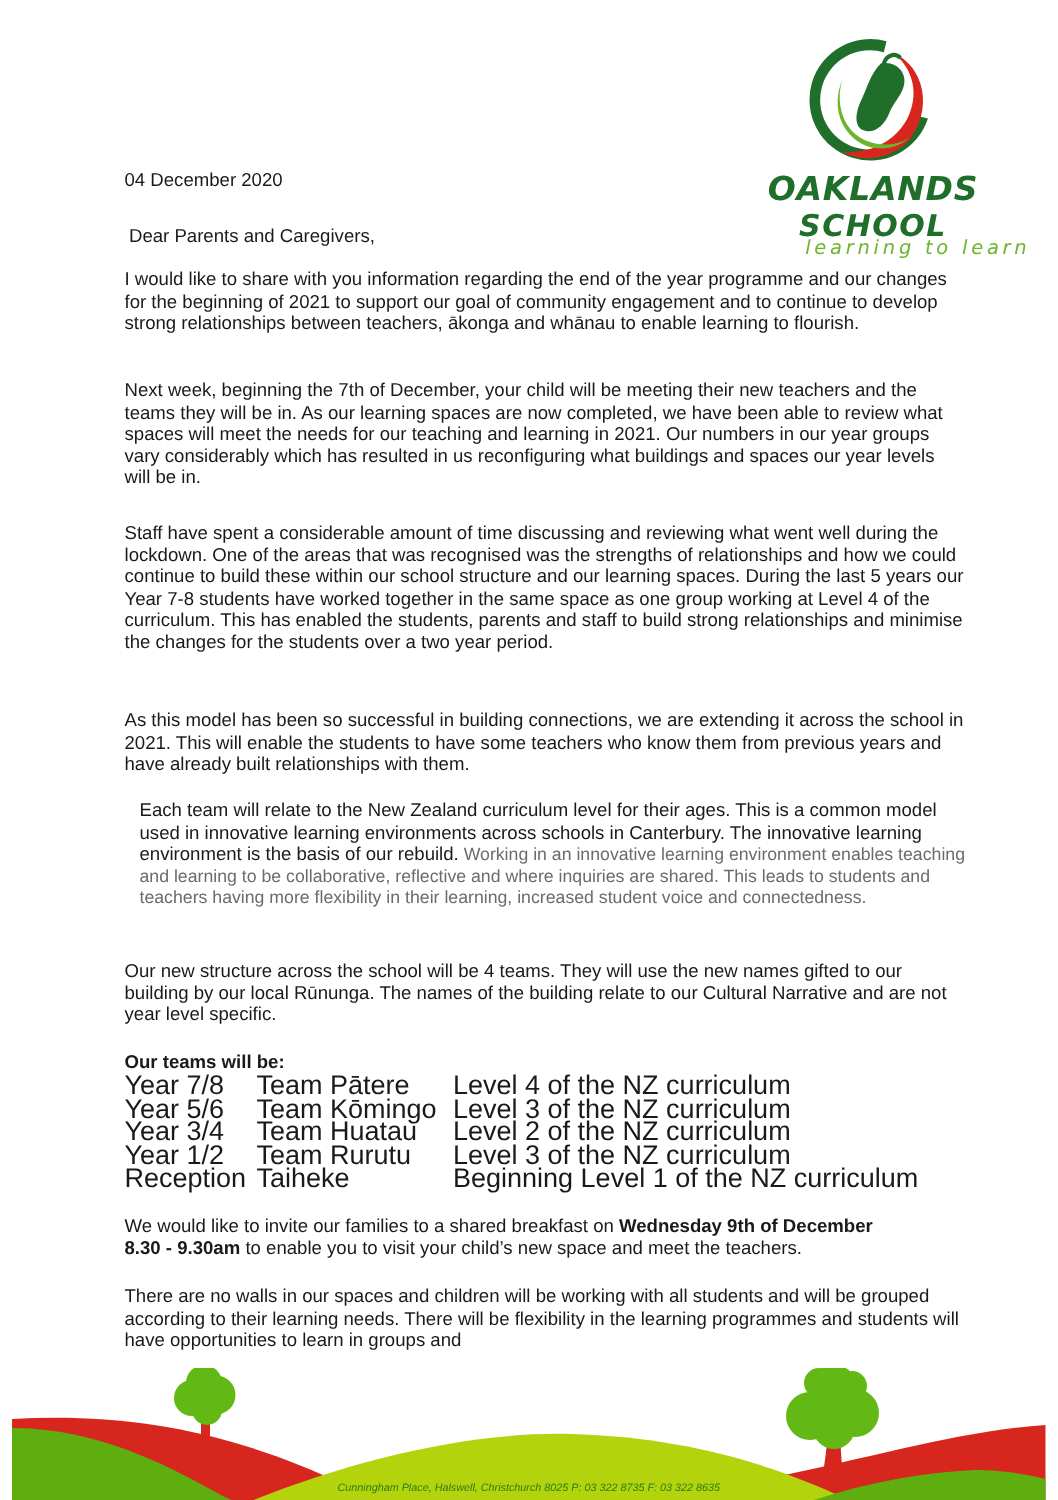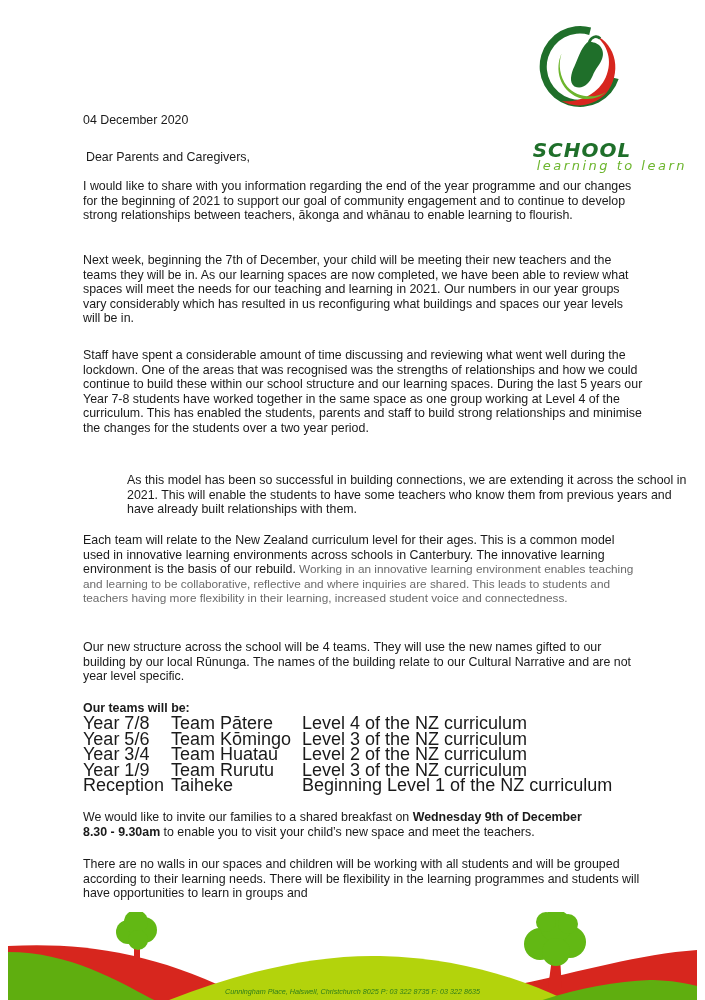--- a/index.html
+++ b/index.html
@@ -20,22 +20,22 @@
                      font-family: "DejaVu Sans", sans-serif; font-style: italic; font-size: 13px;
                      letter-spacing: 2.5px; color: #6cb52d; line-height: 12px; }
 
     
     .text { position: absolute; left: 83px; width: 560px; font-size: 12.4px; line-height: 14.6px; }
     .date { top: 113px; }
     .salutation { top: 150px; left: 86px; }
     .p1 { top: 179px; }
     .p2 { top: 253px; }
     .p3 { top: 348px; }
-    .p4 { top: 473px; margin-left: 44px; }
-    .p5 { top: 533px; }
+    .p4 { top: 473px; }
+    .p5 { top: 533px; margin-left: 10px; }
     .p5 .soft { color: #6b6b6b; font-size: 11.8px; }
     .p6 { top: 640px; }
     .teams-heading { top: 701px; font-weight: bold; }
     .teams { position: absolute; left: 83px; top: 716px; font-size: 18px; line-height: 15.6px; }
     .teams .row { display: flex; }
     .teams .c1 { width: 88px; }
     .teams .c2 { width: 131px; }
     .p7 { top: 810px; }
     .p8 { top: 857px; }
     b { font-weight: bold; }
@@ -59,20 +59,21 @@
 
       <path d="M62 6 A44 44 0 1 0 92 62 L84 60 A36 36 0 1 1 60 14 Z" fill="#1f6f2a"></path>
 
       <path d="M66 14 C90 24 96 56 78 78 C64 92 44 94 30 86 C50 88 70 78 78 60 C86 42 80 24 66 14 Z" fill="#d7261e"></path>
 
       <path d="M30 34 C22 52 28 74 48 82 C60 86 72 82 78 76 C66 84 46 82 36 70 C28 60 26 46 30 34 Z" fill="#6cb52d"></path>
 
       <path d="M58 22 C70 20 78 30 74 40 C72 46 66 52 64 58 C60 68 52 74 44 70 C38 66 40 56 44 48 C48 40 50 30 58 22 Z" fill="#1f6f2a"></path>
       <path d="M60 22 C62 16 68 14 72 18" stroke="#1f6f2a" stroke-width="3" fill="none"></path>
     </svg>
+    <div class="name1">OAKLANDS</div>
     <div class="name2">SCHOOL</div>
     <div class="tagline">learning to learn</div>
   </div>
 
   <div class="text date">04 December 2020</div>
   <div class="text salutation">Dear Parents and Caregivers,</div>
 
   <div class="text p1">I would like to share with you information regarding the end of the year programme and our changes for the beginning of 2021 to support our goal of community engagement and to  continue to develop strong relationships between teachers, ākonga and whānau to enable learning to flourish.</div>
   <div class="text p2">Next week, beginning the 7th of December, your child will be meeting their new teachers and the teams they will be in. As our learning spaces are now completed, we have been able to review what spaces will meet the needs for our teaching and learning in 2021. Our numbers in our year groups vary considerably which has resulted in us reconfiguring what buildings and spaces our year levels will be in.</div>
   <div class="text p3">Staff have spent a considerable amount of time discussing and reviewing what went well during the lockdown. One of the areas that was recognised was the strengths of relationships and how we could continue to build these within our school structure and our learning spaces. During the last 5 years our Year 7-8 students have worked together in the same space as one group working at Level 4 of the curriculum. This has enabled the students, parents and staff to build strong relationships and minimise the changes for the students over a two year period.</div>
@@ -94,21 +95,21 @@
       <span class="c1">Year 5/6</span>
       <span class="c2">Team Kōmingo</span>
       <span class="c3">Level 3 of the NZ curriculum</span>
     </div>
     <div class="row">
       <span class="c1">Year 3/4</span>
       <span class="c2">Team Huatau</span>
       <span class="c3">Level  2 of the NZ curriculum</span>
     </div>
     <div class="row">
-      <span class="c1">Year 1/9</span>
+      <span class="c1">Year 1/2</span>
       <span class="c2">Team Rurutu</span>
       <span class="c3">Level 3 of the NZ curriculum</span>
     </div>
     <div class="row">
       <span class="c1">Reception</span>
       <span class="c2">Taiheke</span>
       <span class="c3">Beginning Level 1 of the  NZ curriculum</span>
     </div>
   </div>
 

